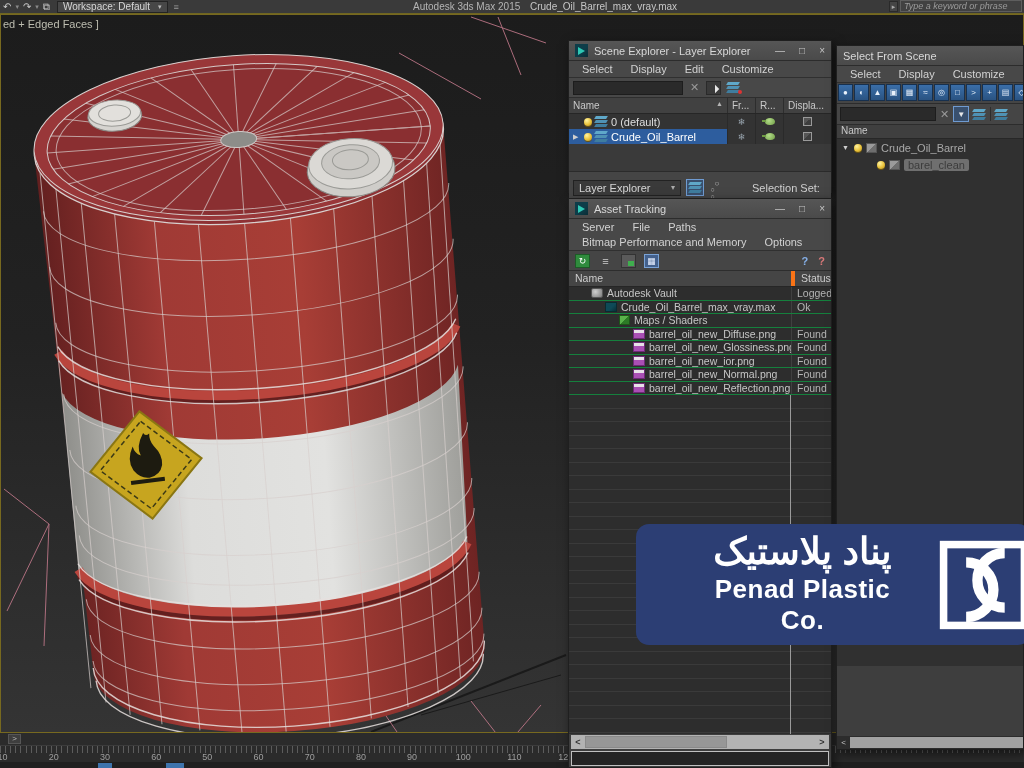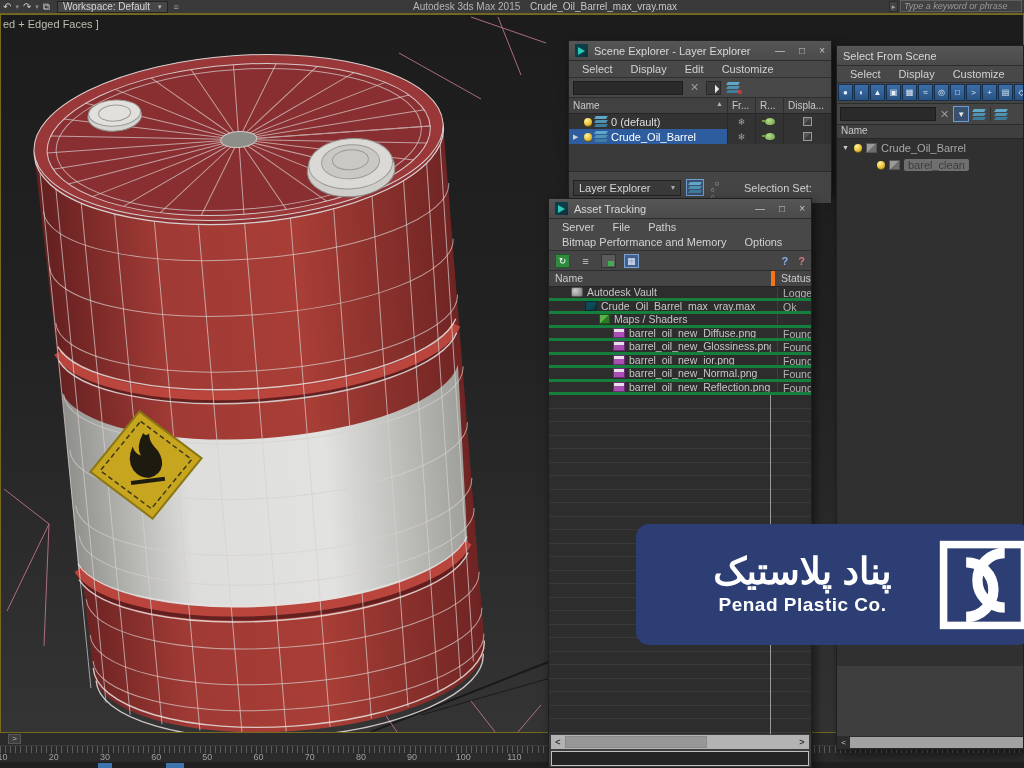--- a/index.html
+++ b/index.html
@@ -61,37 +61,37 @@
   .cubeg { width:9px; height:9px; border:1px solid #9a9a9a; background:linear-gradient(135deg,#555 50%,#3d3d3d 50%); }
   .se-fill { height:27px; background:#3a3a3a; }
   .se-foot { height:32px; background:#454545; border-top:1px solid #2b2b2b; display:flex; align-items:center; padding:0 4px; gap:5px; }
   .se-drop { width:108px; height:16px; background:#3a3a3a; border:1px solid #222; color:#d6d6d6; font-size:11px; display:flex; align-items:center; padding:0 5px; }
   .se-drop b { margin-left:auto; font-weight:normal; color:#aaa; font-size:8px; }
   .foot-ico { width:18px; height:17px; border:1px solid #2a2a2a; background:#3e3e3e; display:flex; align-items:center; justify-content:center; }
   .foot-ico.active { background:#39506e; border-color:#6f9bd1; }
   .hier { width:11px; height:11px; position:relative; }
   .hier::before { content:"○"; position:absolute; left:2px; top:-3px; color:#bbb; font-size:8px; }
   .hier::after { content:"○ ○"; position:absolute; left:-2px; top:4px; color:#bbb; font-size:7px; letter-spacing:1px; }
-  .selset { color:#d0d0d0; font-size:11px; margin-left:12px; }
+  .selset { color:#d0d0d0; font-size:11px; margin-left:20px; }
 
   
   .at-tools { height:20px; background:#454545; display:flex; align-items:center; gap:8px; padding:0 6px; border-bottom:1px solid #2d2d2d; }
   .ico16 { width:15px; height:14px; display:flex; align-items:center; justify-content:center; font-size:10px; }
   .ref { background:#2f8b3d; color:#fff; border:1px solid #1d5a27; font-size:9px; }
   .lines { color:#cfcfcf; letter-spacing:0; font-size:11px; }
   .imgtbl { background:#5a5a5a; border:1px solid #333; position:relative; }
   .imgtbl::after { content:""; position:absolute; right:1px; bottom:1px; width:6px; height:5px; background:#3fae4e; }
   .gridico { background:#44618c; border:1px solid #7aa3d6; color:#e8f0ff; font-size:9px; }
   .helps { margin-left:auto; display:flex; gap:10px; }
   .q1 { color:#86b0e8; font-weight:bold; font-size:11px; }
   .q2 { color:#d87878; font-weight:bold; font-size:11px; }
   .at-head { display:grid; grid-template-columns:222px 1fr; background:#454545; height:16px; border-bottom:1px solid #262626; }
   .at-head span { color:#cccccc; font-size:10.5px; padding:1px 6px; border-left:4px solid #f97316; }
   .at-head span:first-child { border-left:none; }
-  .at-row { display:grid; grid-template-columns:222px 1fr; height:13.5px; background:#2d2d2d; border-bottom:3px solid #15803d;gap:6px; }
+  .at-row { display:grid; grid-template-columns:222px 1fr; height:13.5px; background:#2d2d2d; border-bottom:1px solid #15803d; }
   .at-name { display:flex; align-items:center; gap:4px; color:#c6c6c6; font-size:10.5px; overflow:hidden; white-space:nowrap; }
   .at-status { color:#b4b4b4; font-size:10.5px; padding-left:5px; border-left:1px solid #404040; overflow:hidden; white-space:nowrap; }
   .at-row.lvl1 .at-name { padding-left:22px; } .at-row.lvl2 .at-name { padding-left:36px; }
   .at-row.lvl3 .at-name { padding-left:50px; } .at-row.lvl4 .at-name { padding-left:64px; }
   .row-icon { width:12px; height:10px; flex:none; }
   .icon-vault .row-icon { background:radial-gradient(circle at 35% 35%, #cfcfcf, #7a7a7a); border-radius:2px; border:1px solid #555; }
   .icon-max .row-icon { background:linear-gradient(135deg,#0e4a57 55%,#092f38); border:1px solid #0a2a30; }
   .icon-maps .row-icon { background:linear-gradient(135deg,#59b24a 48%, #2c7a26 52%); width:11px; border:1px solid #1d5519; }
   .icon-png .row-icon { background:linear-gradient(180deg,#e8e0e8 0 3px, #a94fb4 3px); border:1px solid #6e2a78; }
   .at-empty { background:#2d2d2d;
@@ -132,21 +132,21 @@
     border-top:1px solid #3c3c3c; }
   .tl-labels { position:absolute; left:-23px; top:19px; display:flex; }
   .tl-labels span { width:51.2px; text-align:center; color:#9f9f9f; font-size:9px; flex:none; }
   .bottomstrip { position:absolute; left:0; top:762px; width:1024px; height:6px; background:#202020; z-index:2; }
   .bottomstrip i { position:absolute; top:1px; height:5px; background:#3e74ad; }
 
   
   .logo { position:absolute; left:636px; top:524px; width:395px; height:121px; background:#2c3e74; border-radius:13px; z-index:30; display:flex; align-items:center; padding-left:62px; gap:30px; }
   .logo-texts { width:230px; text-align:center; color:#fff; }
   .logo-fa { font-size:37px; font-weight:bold; direction:rtl; line-height:1.05; }
-  .logo-en { font-size:19px; font-weight:bold; letter-spacing:.5px; margin-top:2px; }
+  .logo-en { font-size:26px; font-weight:bold; letter-spacing:.5px; margin-top:2px; }
   .logo-mark { width:94px; height:94px; flex:none; }
 </style>
 </head>
 <body>
 
 <div class="screen">
 
   <div class="topbar">
     <span class="tb-ico">↶</span>
       <span class="tb-dot">▾</span>
@@ -413,21 +413,21 @@
             <i></i>
           </span>
         </span>
       <span class="foot-ico" style="border:none;background:none;">
           <span class="hier"></span>
         </span>
       <span class="selset">Selection Set:</span>
     </div>
   </div>
 
-  <div class="win" style="left:548px;top:198px;width:264px;height:570px;">
+  <div class="win" style="left:568px;top:198px;width:264px;height:570px;">
     <div class="w-title">
       <span class="w-appico"></span>
       <span>Asset Tracking</span>
       <span class="w-btns">
         <span>—</span>
         <span>□</span>
         <span>×</span>
       </span>
     </div>
     <div class="w-menu" style="min-height:32px;">

